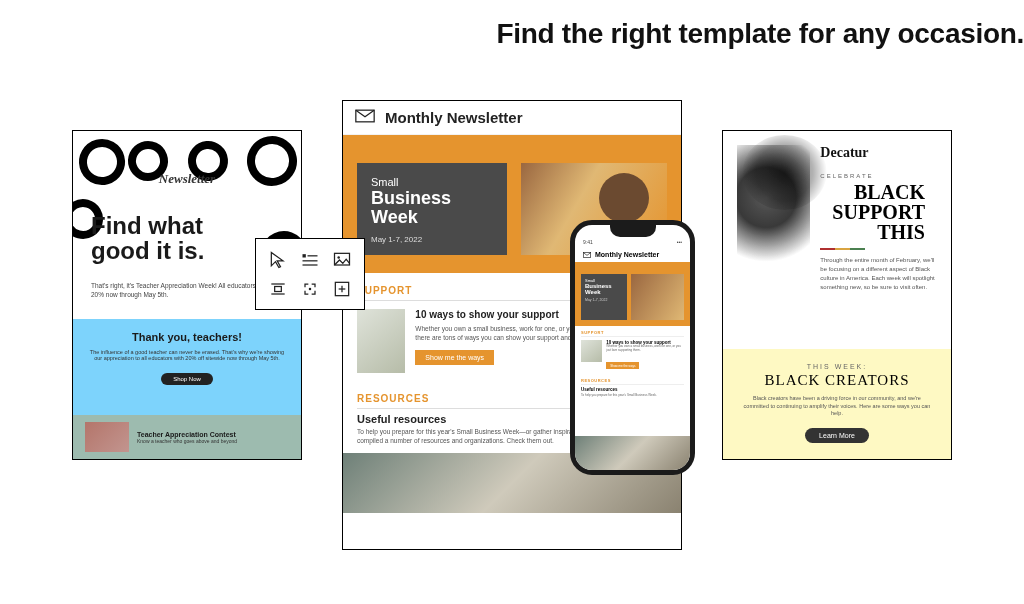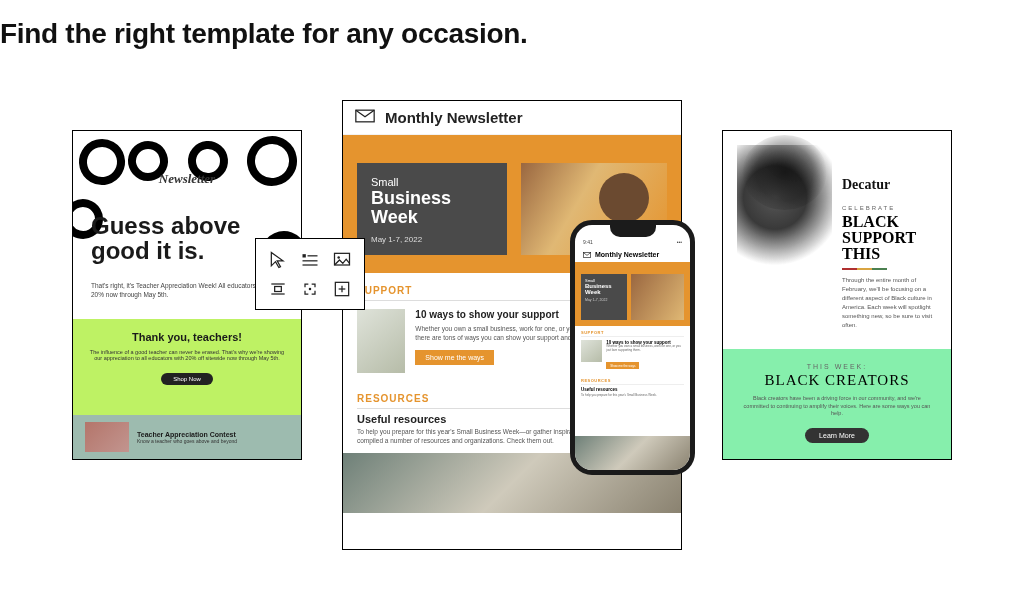--- a/index.html
+++ b/index.html
@@ -5,21 +5,21 @@
     * { box-sizing: border-box; margin: 0; padding: 0; }
     body {
       font-family: -apple-system, BlinkMacSystemFont, 'Segoe UI', Arial, sans-serif;
       background: #fff;
       width: 1024px;
       height: 604px;
       overflow: hidden;
       position: relative;
     }
     .page-title {
-      text-align: left;
+      text-align: right;
       font-size: 28px;
       font-weight: 700;
       color: #111;
       padding: 18px 0 50px;
       letter-spacing: -0.3px;
     }
     .templates-row {
       display: flex;
       justify-content: center;
       align-items: flex-start;
@@ -73,21 +73,21 @@
     .tpl-left .subtext {
       position: absolute;
       top: 150px; left: 18px; right: 18px;
       font-size: 6.5px;
       color: #444;
       line-height: 1.4;
     }
     .tpl-left .green-panel {
       position: absolute;
       top: 188px; left: 0; right: 0; bottom: 0;
-      background: #bef264;
+      background: #7dd3fc;
       text-align: center;
       padding-top: 12px;
     }
     .tpl-left .green-panel .thanks {
       font-weight: 700;
       font-size: 11px;
       color: #1a1a1a;
     }
     .tpl-left .green-panel .thanks-body {
       font-size: 5.5px;
@@ -283,28 +283,28 @@
       background: radial-gradient(circle at 40% 35%, #5a5a5a 0%, #3c3c3c 28%, rgba(0,0,0,0) 60%);
       position: relative;
       filter: contrast(1.05);
     }
     .tpl-right .portrait::before{
       content:""; position:absolute; top:-10px; left:5px; width:85px; height:75px;
       background: radial-gradient(circle, rgba(0,0,0,0.55) 0%, rgba(0,0,0,0.3) 50%, rgba(0,0,0,0) 75%);
       border-radius:50%;
     }
     .tpl-right .right-text { flex:1; padding-left:10px;}
-    .tpl-right .brand { font-family: 'Times New Roman', serif; font-weight:700; font-size:14px; color:#111; margin-bottom:12px;margin-top:32px;}
+    .tpl-right .brand { font-family: 'Times New Roman', serif; font-weight:700; font-size:14px; color:#111; margin-bottom:12px;}
     .tpl-right .celebrate{ font-size:6px; letter-spacing:2px; color:#666;}
-    .tpl-right .bhm{ font-family:'Times New Roman',serif; font-weight:800; font-size:16px; line-height:1.0; margin:3px 0;}
+    .tpl-right .bhm{ font-family:'Times New Roman',serif; font-weight:800; font-size:20px; line-height:1.0; margin:3px 12px;text-align:right;}
     .tpl-right .stripes{ height:2px; width:45px; margin:6px 0; background:linear-gradient(to right,#b03030 0,#b03030 33%,#d9a441 33%,#d9a441 66%,#4b8050 66%,#4b8050 100%);}
     .tpl-right .right-body{ font-size:6px; color:#555; line-height:1.5;}
     .tpl-right .lower{
       position:absolute; bottom:0; left:0; right:0;
-      background:#86efac;
+      background:#fef9c3;
       text-align:center;
       padding:14px 18px 16px;
     }
     .tpl-right .this-week{ font-size:7px; letter-spacing:2px; color:#666;}
     .tpl-right .bc{ font-family:'Times New Roman',serif; font-weight:400; font-size:15px; letter-spacing:1px; margin-top:2px;}
     .tpl-right .lower-body{ font-size:5.5px; color:#555; line-height:1.4; margin-top:6px;}
     .tpl-right .learn-btn{ display:inline-block; margin-top:10px; background:#333; color:#fff; border-radius:14px; font-size:7px; padding:4px 14px;}
 
   </style>
 </head>
@@ -318,21 +318,21 @@
     <div class="paint-shapes">
       <span class="arc arc1"></span>
         <span class="arc arc2"></span>
         <span class="arc arc3"></span>
       <span class="arc arc4"></span>
         <span class="arc arc5"></span>
         <span class="arc arc6"></span>
     </div>
     <div class="logo">Newsletter</div>
     <div class="headline">
-      <span>Guess above</span><br>
+      <span>Find what</span><br>
       <span>good it is.</span>
     </div>
     <div class="subtext">That's right, it's Teacher Appreciation Week! All educators save 20% now through May 5th.</div>
     <div class="green-panel">
       <div class="thanks">Thank you, teachers!</div>
       <div class="thanks-body">The influence of a good teacher can never be erased. That's why we're showing our appreciation to all educators with 20% off sitewide now through May 5th.</div>
       <span class="shop-btn">Shop Now</span>
     </div>
     <div class="contest-row">
       <div class="thumb"></div>

